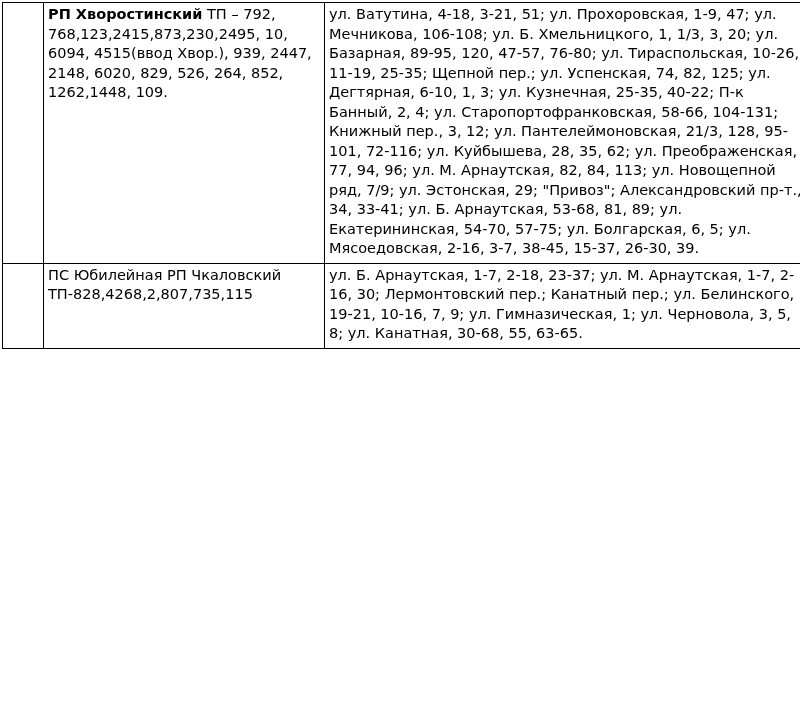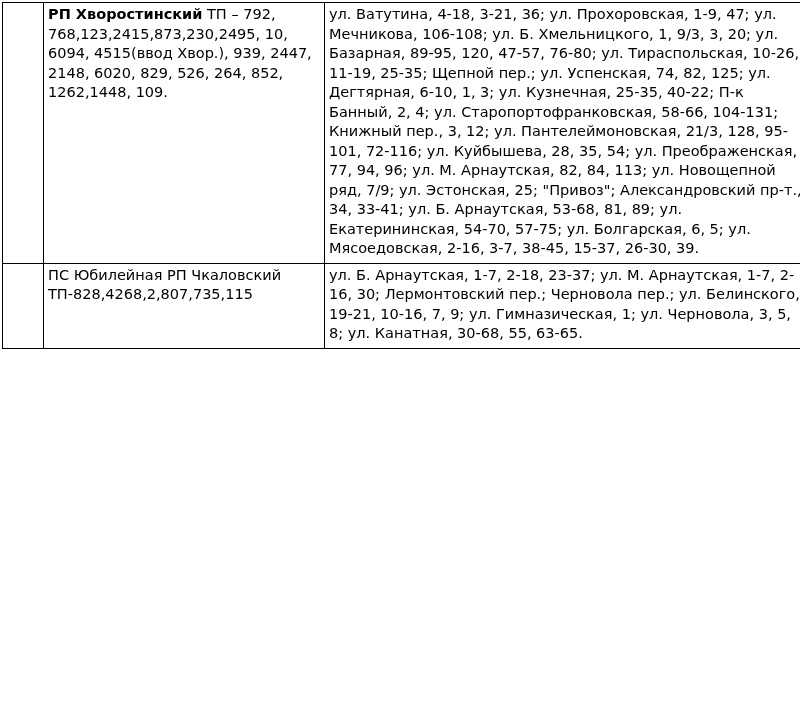--- a/index.html
+++ b/index.html
@@ -64,39 +64,39 @@
         <td class="col-sub">
           <span class="line bold-line">РП Хворостинский</span>
           <span class="line">ТП – 792,</span>
           <span class="line">768,123,2415,873,230,2495,</span>
           <span class="line">10, 6094, 4515(ввод</span>
           <span class="line">Хвор.), 939, 2447, 2148, 6020,</span>
           <span class="line">829, 526, 264, 852,</span>
           <span class="line">1262,1448, 109.</span>
         </td>
         <td class="col-addr">
-          <span class="line">ул. Ватутина, 4-18, 3-21, 36;</span>
+          <span class="line">ул. Ватутина, 4-18, 3-21, 51;</span>
           <span class="line">ул. Прохоровская, 1-9, 47;</span>
           <span class="line">ул. Мечникова, 106-108;</span>
-          <span class="line">ул. Б. Хмельницкого, 1, 9/3, 3, 20;</span>
+          <span class="line">ул. Б. Хмельницкого, 1, 1/3, 3, 20;</span>
           <span class="line">ул. Базарная, 89-95, 120, 47-57, 76-80;</span>
           <span class="line">ул. Тираспольская, 10-26, 11-19, 25-35;</span>
           <span class="line">Щепной пер.;</span>
           <span class="line">ул. Успенская, 74, 82, 125;</span>
           <span class="line">ул. Дегтярная, 6-10, 1, 3;</span>
           <span class="line">ул. Кузнечная, 25-35, 40-22;</span>
           <span class="line">П-к Банный, 2, 4;</span>
           <span class="line">ул. Старопортофранковская, 58-66, 104-131;</span>
           <span class="line">Книжный пер., 3, 12;</span>
           <span class="line">ул. Пантелеймоновская, 21/3, 128, 95-101, 72-116;</span>
-          <span class="line">ул. Куйбышева, 28, 35, 54;</span>
+          <span class="line">ул. Куйбышева, 28, 35, 62;</span>
           <span class="line">ул. Преображенская, 77, 94, 96;</span>
           <span class="line">ул. М. Арнаутская, 82, 84, 113;</span>
           <span class="line">ул. Новощепной ряд, 7/9;</span>
-          <span class="line">ул. Эстонская, 25;</span>
+          <span class="line">ул. Эстонская, 29;</span>
           <span class="line">"Привоз";</span>
           <span class="line">Александровский пр-т., 34, 33-41;</span>
           <span class="line">ул. Б. Арнаутская, 53-68, 81, 89;</span>
           <span class="line">ул. Екатерининская, 54-70, 57-75;</span>
           <span class="line">ул. Болгарская, 6, 5;</span>
           <span class="line">ул. Мясоедовская, 2-16, 3-7, 38-45, 15-37, 26-30, 39.</span>
         </td>
       </tr>
 
       <tr>
@@ -105,21 +105,21 @@
         </td>
         <td class="col-sub">
           <span class="line">ПС Юбилейная</span>
           <span class="line">РП Чкаловский</span>
           <span class="line">ТП-828,4268,2,807,735,115</span>
         </td>
         <td class="col-addr">
           <span class="line">ул. Б. Арнаутская, 1-7, 2-18, 23-37;</span>
           <span class="line">ул. М. Арнаутская, 1-7, 2-16, 30;</span>
           <span class="line">Лермонтовский пер.;</span>
-          <span class="line">Черновола пер.;</span>
+          <span class="line">Канатный пер.;</span>
           <span class="line">ул. Белинского, 19-21, 10-16, 7, 9;</span>
           <span class="line">ул. Гимназическая, 1;</span>
           <span class="line">ул. Черновола, 3, 5, 8;</span>
           <span class="line">ул. Канатная, 30-68, 55, 63-65.</span>
         </td>
       </tr>
 
     </tbody>
   </table>
 </div>

